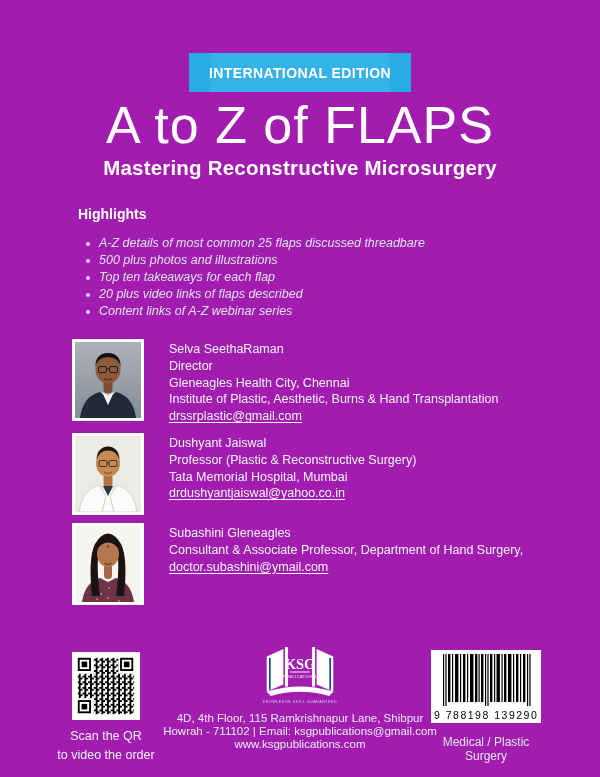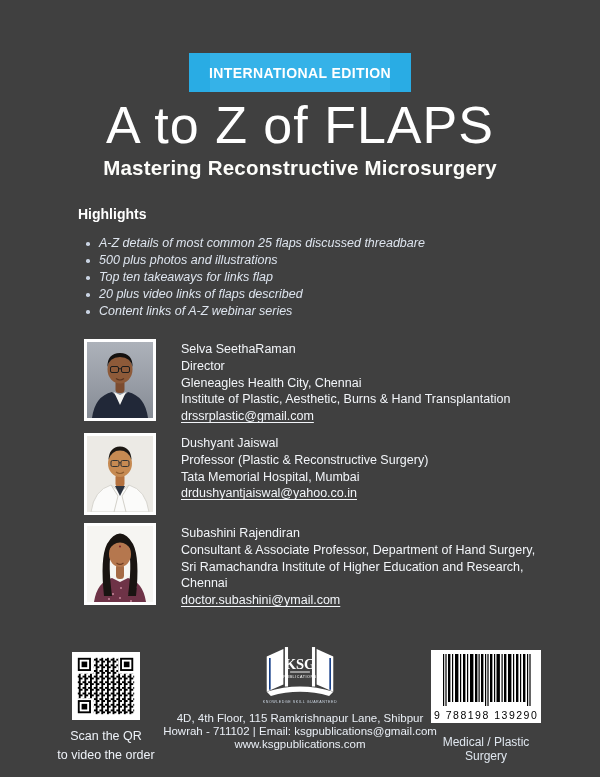--- a/index.html
+++ b/index.html
@@ -1,18 +1,18 @@
 <!DOCTYPE html>
 <html><head>
 <meta charset="utf-8">
 <style>
   html,body{margin:0;padding:0;background:#10306b;}
   .page{
     position:relative;width:600px;height:777px;overflow:hidden;
-    background:#404040;color:#fff;
+    background:#a21caf;color:#fff;
     font-family:"Liberation Sans","DejaVu Sans",sans-serif;
   }
   
   .banner{position:absolute;top:53px;left:189px;width:222px;height:39px;}
   .banner .band{position:absolute;inset:0;background:#29ACE4;}
   .banner .band-inner{position:absolute;top:0;bottom:0;left:21px;right:21px;background:#35B2E8;}
   .banner .notch{position:absolute;top:0;width:27px;height:39px;background:#133D76;}
   .banner .notch.left{left:0;clip-path:polygon(0 0,100% 50%,0 100%);}
   .banner .notch.right{right:0;clip-path:polygon(100% 0,0 50%,100% 100%);}
   .banner .label{
@@ -33,21 +33,21 @@
   .highlights h3{margin:0;font-size:14px;font-weight:bold;color:#fff;}
   .highlights ul{margin:13px 0 0 6px;padding:0;list-style:none;}
   .highlights li{
     position:relative;padding-left:15px;font-size:12.5px;line-height:17px;color:#dde4ee;font-style:italic;
   }
   .highlights li::before{
     content:"";position:absolute;left:2px;top:7px;width:3.5px;height:3.5px;border-radius:50%;
     background:#c9d3e2;
   }
   
-  .authors{position:absolute;left:84px;top:339px;right:40px;}
+  .authors{position:absolute;left:72px;top:339px;right:40px;}
   .author-row{display:flex;gap:25px;align-items:flex-start;margin-bottom:8px;}
   .photo{background:#fff;padding:3px;width:66px;height:76px;flex:0 0 auto;box-sizing:content-box;}
   .photo svg{display:block;}
   .author-text{font-size:12.5px;line-height:16.8px;color:#f2f5f9;padding-top:2px;}
   .author-text .email{text-decoration:underline;text-underline-offset:2px;color:#f2f5f9;}
   
   .qr-block{position:absolute;left:56px;top:652px;width:100px;text-align:center;}
   .qr-box{background:#fff;padding:3px;width:62px;height:62px;margin:0 auto 7px;}
   .qr-caption{font-size:12.5px;line-height:19px;color:#eef2f8;}
   .pub-block{position:absolute;left:150px;top:646px;width:300px;text-align:center;}
@@ -78,21 +78,21 @@
   </div>
 
   <div class="title">A to Z of FLAPS</div>
   <div class="subtitle">Mastering Reconstructive Microsurgery</div>
 
   <div class="highlights">
     <h3>Highlights</h3>
     <ul>
       <li>A-Z details of most common 25 flaps discussed threadbare</li>
       <li>500 plus photos and illustrations</li>
-      <li>Top ten takeaways for links flap</li>
+      <li>Top ten takeaways for each flap</li>
       <li>20 plus video links of flaps described</li>
       <li>Content links of A-Z webinar series</li>
     </ul>
   </div>
 
   <div class="authors">
 
     <div class="author-row">
       <div class="photo">
         <svg width="66" height="76" viewBox="0 0 66 76">
@@ -168,23 +168,22 @@
               <circle cx="33" cy="72" r="1"></circle>
           </g>
           <path d="M17 70 Q13 32 20 18 Q26 7.5 33 7.5 Q40 7.5 46 18 Q53 32 49 70 L41 70 Q45 38 42 27 L24 27 Q21 38 25 70 Z" fill="#191411"></path>
           <ellipse cx="33" cy="28" rx="11" ry="13" fill="#b5774e"></ellipse>
           <path d="M22 24 Q22 12.5 33 12.5 Q44 12.5 44 24 Q40 16.5 33 16.5 Q26 16.5 22 24 Z" fill="#191411"></path>
           <circle cx="33" cy="20.5" r="1" fill="#7e1f2a"></circle>
           <path d="M29.5 37 Q33 39.8 36.5 37" stroke="#6e3c22" stroke-width="1.1" fill="none"></path>
         </svg>
       </div>
       <div class="author-text">
-        <div>Subashini Rajendiran</div>
+        <div>Subashini Gleneagles</div>
         <div>Consultant &amp; Associate Professor, Department of Hand Surgery,</div>
-        <div>Sri Ramachandra Institute of Higher Education and Research, Chennai</div>
         <div class="email">doctor.subashini@ymail.com</div>
       </div>
     </div>
   </div>
 
   <div class="qr-block">
     <div class="qr-box">
       <svg width="62" height="62" viewBox="0 0 33 33">
         <rect width="33" height="33" fill="#fff"></rect>
         <defs>

